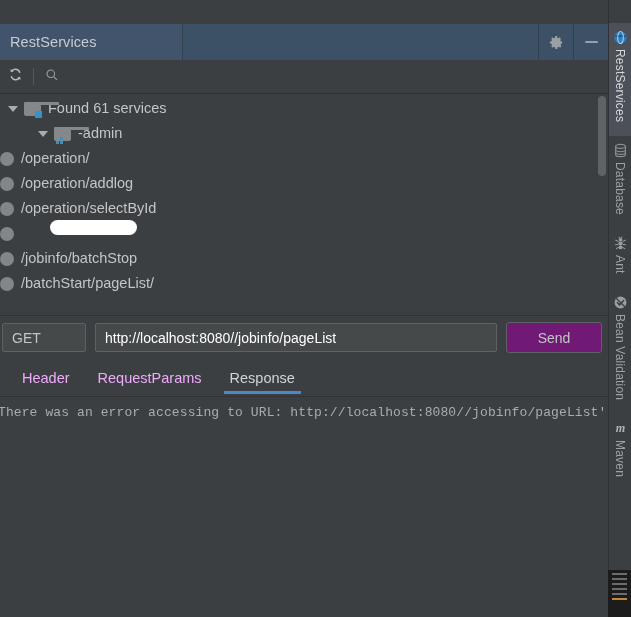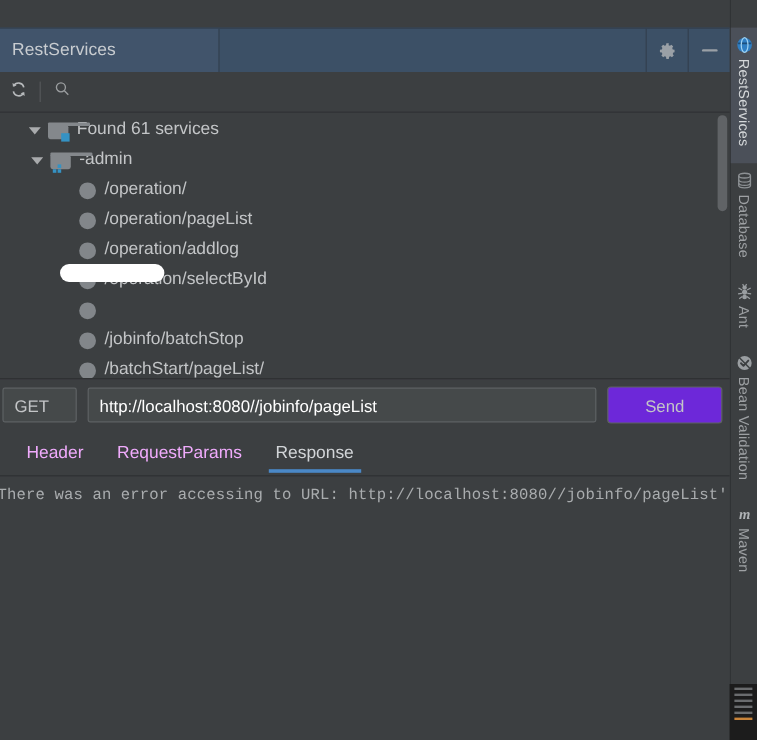--- a/index.html
+++ b/index.html
@@ -143,23 +143,23 @@
   }
   .tnode .lbl { line-height: 1; }
   .arrow {
     width: 0; height: 0;
     border-left: 5px solid transparent;
     border-right: 5px solid transparent;
     border-top: 6px solid #a9abad;
     margin-right: 6px;
     flex: 0 0 auto;
   }
-  .indent-0 { padding-left: 24px; }
-  .indent-1 { padding-left: 26px; }
-  .indent-2 { padding-left: 66px; }
+  .indent-0 { padding-left: 8px; }
+  .indent-1 { padding-left: 38px; }
+  .indent-2 { }
 
   .folder {
     position: relative;
     width: 17px; height: 14px;
     margin-right: 7px;
     flex: 0 0 auto;
   }
   .folder .body {
     position: absolute;
     left: 0; top: 2px;
@@ -226,21 +226,21 @@
   .req-row {
     flex: 0 0 auto;
     height: 44px;
     display: flex;
     align-items: center;
     padding: 0 6px 0 2px;
     box-sizing: border-box;
     background: #3c3f41;
   }
   .method-box {
-    width: 62px;
+    width: 84px;
     height: 29px;
     background: #45494a;
     border: 1px solid #5e6264;
     border-radius: 2px;
     display: flex;
     align-items: center;
     padding-left: 9px;
     box-sizing: border-box;
     font-size: 14px;
     color: #c3c5c7;
@@ -258,21 +258,21 @@
     box-sizing: border-box;
     font-size: 14px;
     color: #ffffff;
     overflow: hidden;
     white-space: nowrap;
   }
   .send-btn {
     width: 94px;
     height: 29px;
     margin-left: 9px;
-    background: #6d28d9;
+    background: #701a75;
     border: 1px solid #5e6264;
     border-radius: 3px;
     display: flex;
     align-items: center;
     justify-content: center;
     font-size: 14px;
     color: #c3c5c7;
   }
 
   
@@ -441,24 +441,20 @@
               <span class="b3"></span>
             </span>
             <span class="lbl">-admin</span>
           </div>
           <div class="tnode indent-2">
             <span class="dot"></span>
             <span class="lbl">/operation/</span>
           </div>
           <div class="tnode indent-2">
             <span class="dot"></span>
-            <span class="lbl">/operation/pageList</span>
-          </div>
-          <div class="tnode indent-2">
-            <span class="dot"></span>
             <span class="lbl">/operation/addlog</span>
           </div>
           <div class="tnode indent-2">
             <span class="dot"></span>
             <span class="lbl">/operation/selectById</span>
           </div>
           <div class="tnode indent-2">
             <span class="dot"></span>
           </div>
           <div class="tnode indent-2">

